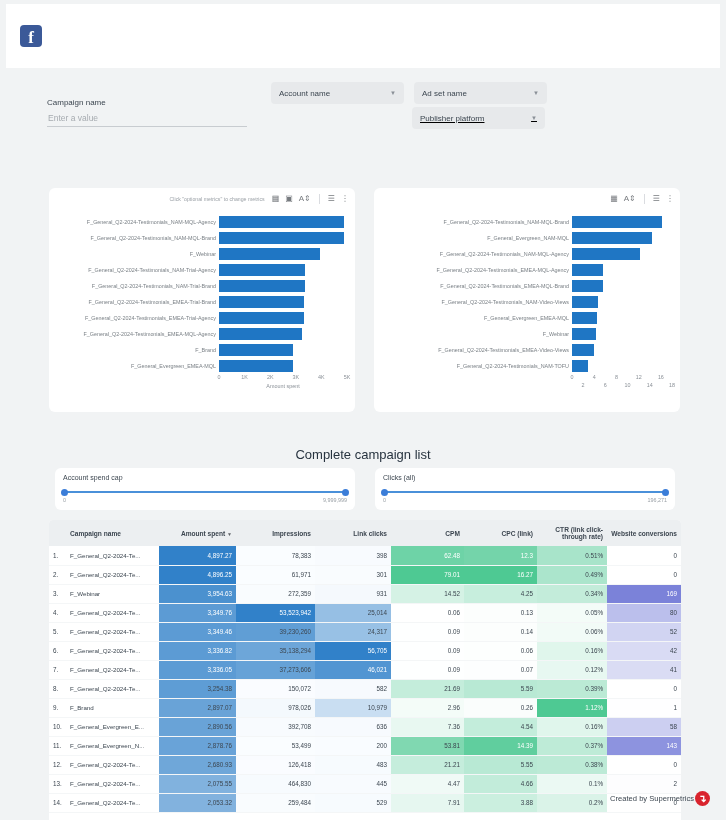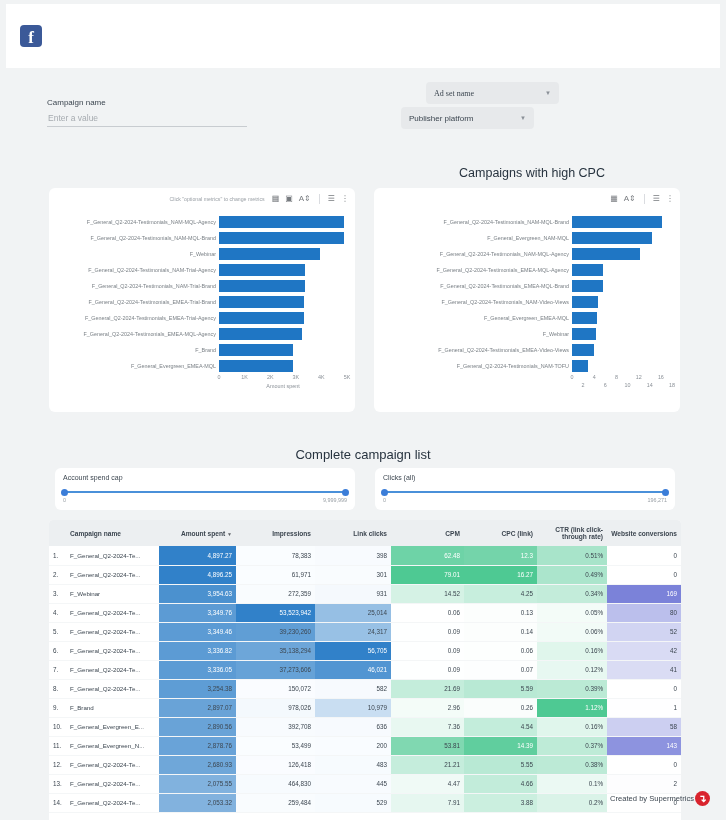--- a/index.html
+++ b/index.html
@@ -69,23 +69,23 @@
   .chip {
     position: absolute;
     width: 133px; height: 22px;
     background: #e7e9eb; border-radius: 4px;
     display: flex; align-items: center;
     padding: 0 8px;
   }
   .chip span.lbl { font-size: 8px; color: #3c4650; white-space: nowrap; }
   .chip .caret { font-size: 6px; }
   .chip.c1 { left: 265px; top: 12px; }
-  .chip.c2 { left: 420px; top: 12px; font-family: Liberation Serif, serif; }
+  .chip.c2 { left: 408px; top: 12px; }
   .chip.c3 { left: 265px; top: 37px; }
-  .chip.c4 { left: 395px; top: 37px; }
+  .chip.c4 { left: 406px; top: 37px; text-decoration: underline; }
 
   
   .chart-title {
     position: absolute; text-align: center;
     font-size: 12.5px; color: #27333f; font-weight: 400;
   }
   .chart-title.left  { left: 50px;  top: 166px; width: 320px; }
   .chart-title.right { left: 372px; top: 166px; width: 320px; }
 
   .card {
@@ -212,31 +212,34 @@
 
 <div id="page">
 
   <div class="header">
     <div class="fb-logo">f</div>
   </div>
 
   <div class="filterbar">
     <div class="cn-label">Campaign name</div>
     <input class="cn-input" placeholder="Enter a value" style="">
+    <div class="chip c1">
+      <span class="lbl">Account name</span>
+      <span class="caret">▼</span>
+    </div>
     <div class="chip c2">
       <span class="lbl">Ad set name</span>
       <span class="caret">▼</span>
     </div>
     <div class="chip c4">
       <span class="lbl">Publisher platform</span>
       <span class="caret">▼</span>
     </div>
   </div>
 
-  <div class="chart-title right">Campaigns with high CPC</div>
 
   <div class="card left">
     <div class="card-toolbar">
       <span class="tb-hint">Click "optional metrics" to change metrics</span>
       <span class="tb-ico">▦</span>
       <span class="tb-ico">▣</span>
       <span class="tb-ico">A⇕</span>
       <span class="tb-div"></span>
       <span class="tb-ico">☰</span>
       <span class="tb-ico">⋮</span>

